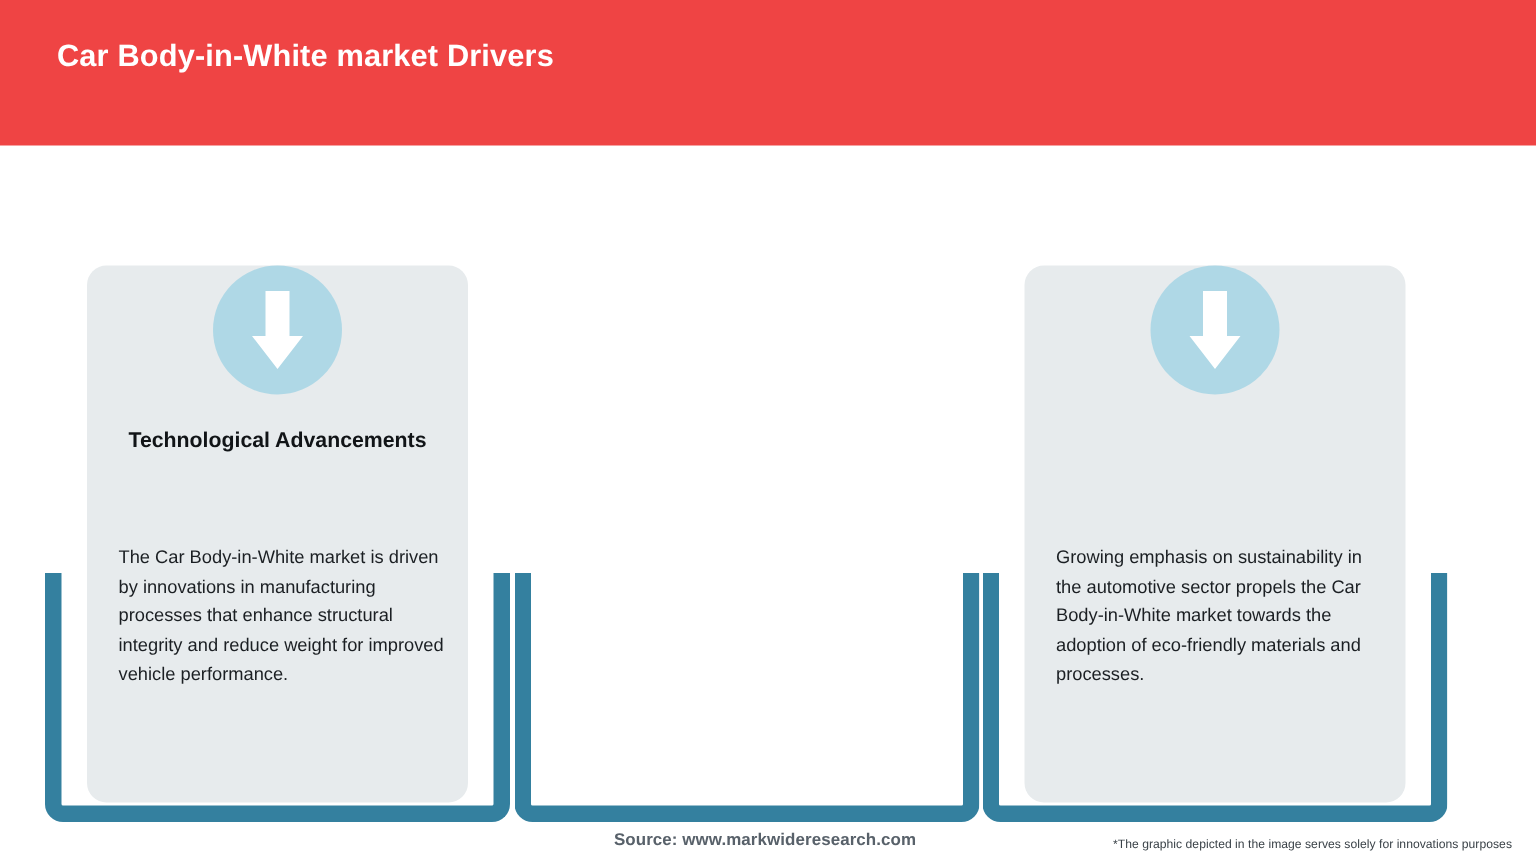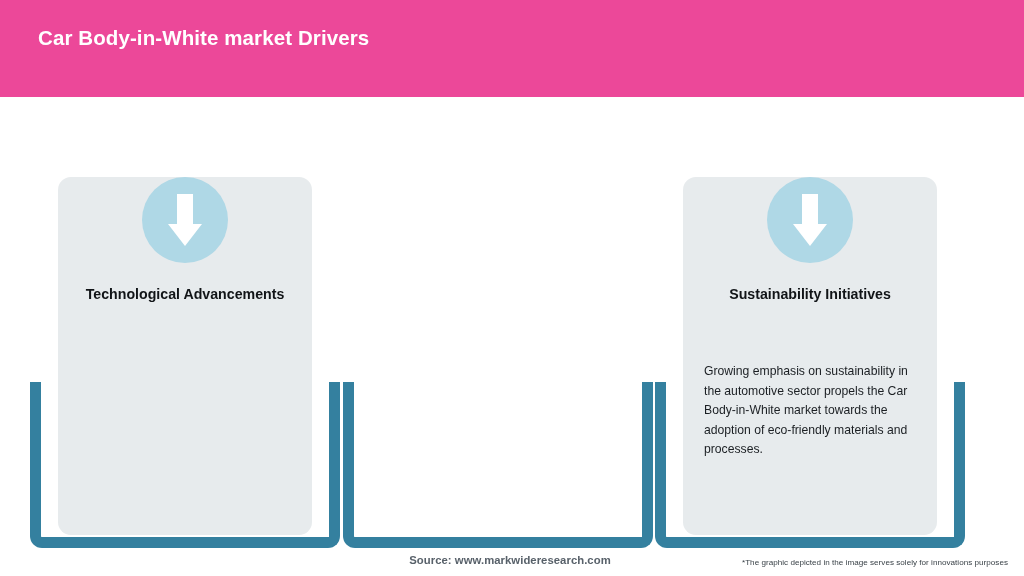--- a/index.html
+++ b/index.html
@@ -19,21 +19,21 @@
     height:576px;
     background:#ffffff;
   }
 
   
   .header {
     position:absolute;
     left:0; top:0;
     width:1024px;
     height:97px;
-    background:#ec4899;
+    background:#ef4444;
   }
   .header-title {
     position:absolute;
     left:38px;
     top:26px;
     font-size:20.5px;
     font-weight:bold;
     color:#ffffff;
     letter-spacing:.1px;
     white-space:nowrap;
@@ -184,36 +184,36 @@
 
     <div class="card-wrap c0">
       <div class="bracket"></div>
       <div class="card">
         <div class="badge">
           <svg width="86" height="86" viewBox="0 0 86 86">
             <path d="M35 17 L51 17 L51 47 L60 47 L43 69 L26 47 L35 47 Z" fill="#FFFFFF"></path>
           </svg>
         </div>
         <div class="card-title">Technological Advancements</div>
+        <div class="card-body">The Car Body-in-White market is driven by innovations in manufacturing processes that enhance structural integrity and reduce weight for improved vehicle performance.</div>
       </div>
     </div>
 
     <div class="card-wrap c1">
       <div class="bracket"></div>
     </div>
 
     <div class="card-wrap c2">
       <div class="bracket"></div>
       <div class="card">
         <div class="badge">
           <svg width="86" height="86" viewBox="0 0 86 86">
             <path d="M35 17 L51 17 L51 47 L60 47 L43 69 L26 47 L35 47 Z" fill="#FFFFFF"></path>
           </svg>
         </div>
-        <div class="card-title">Sustainability Initiatives</div>
         <div class="card-body">Growing emphasis on sustainability in the automotive sector propels the Car Body-in-White market towards the adoption of eco-friendly materials and processes.</div>
       </div>
     </div>
 
   </div>
 
   <div class="source">Source: www.markwideresearch.com</div>
 
   <div class="disclaimer">*The graphic depicted in the image serves solely for innovations purposes</div>
 

